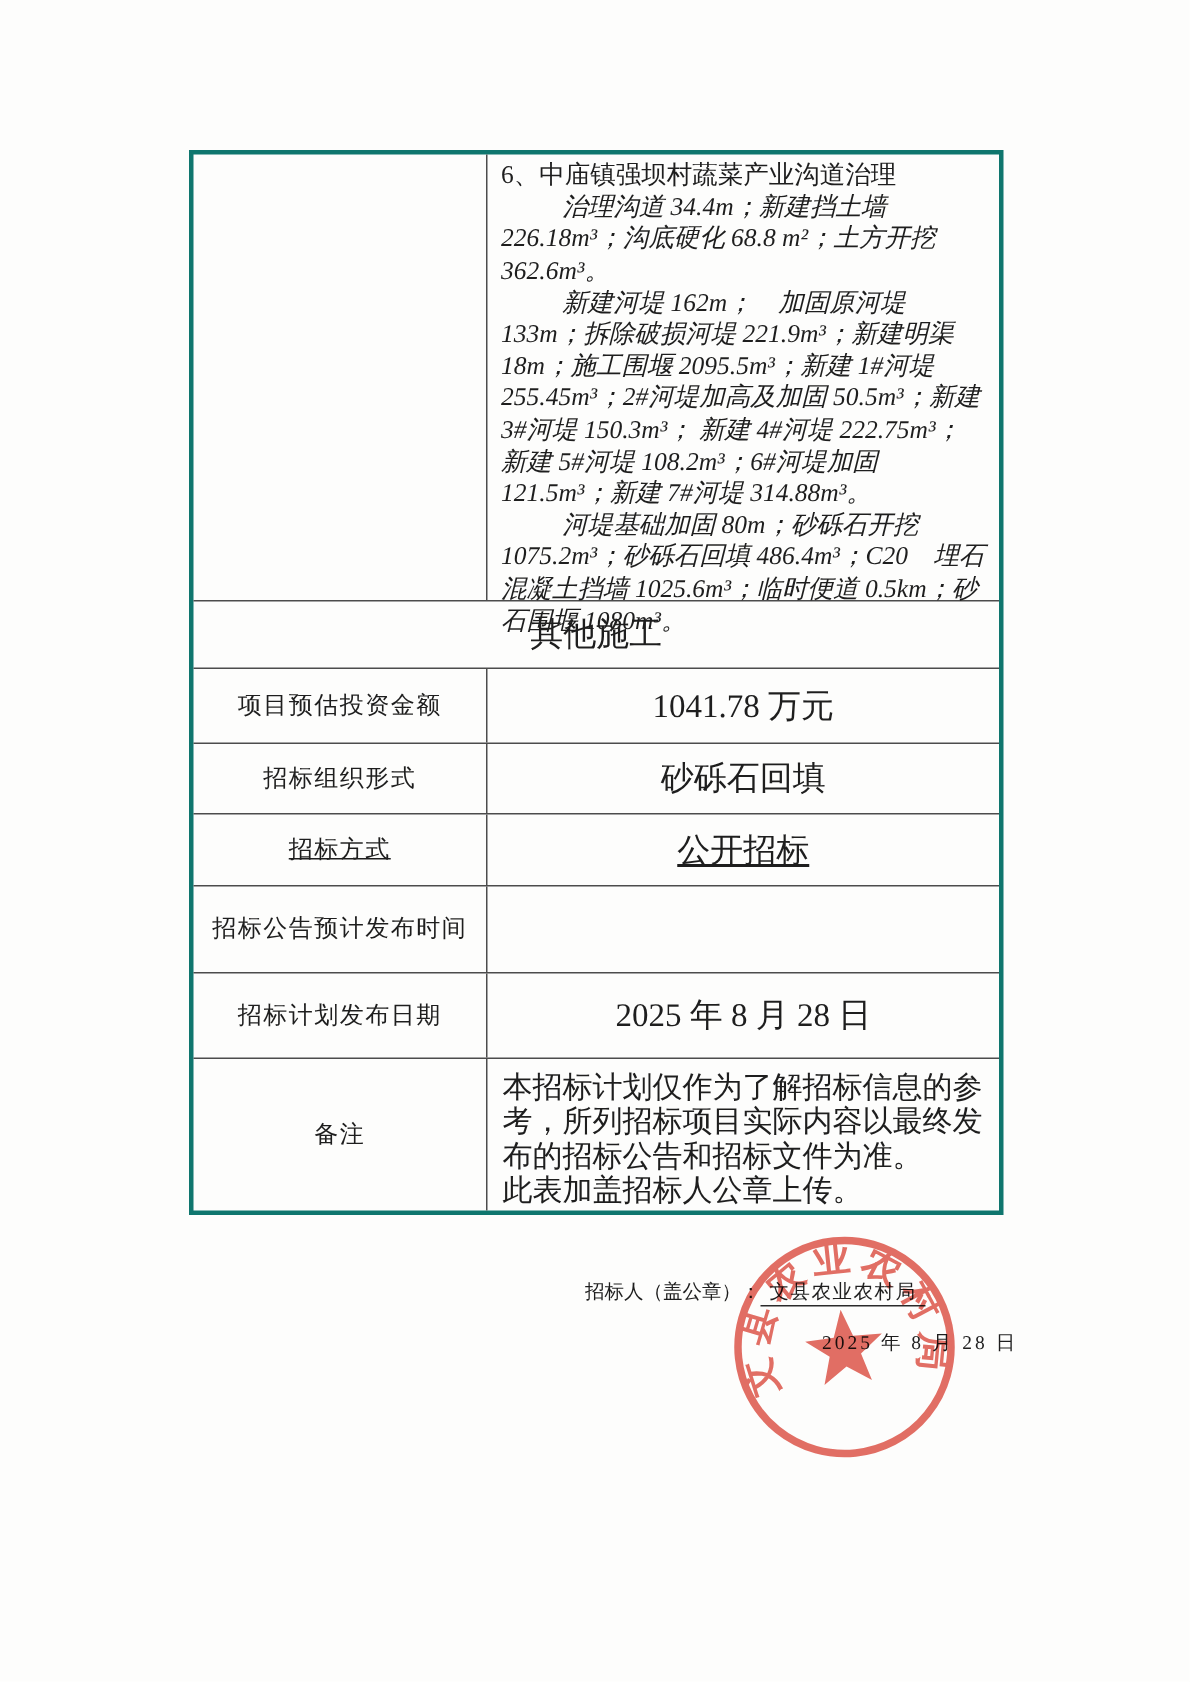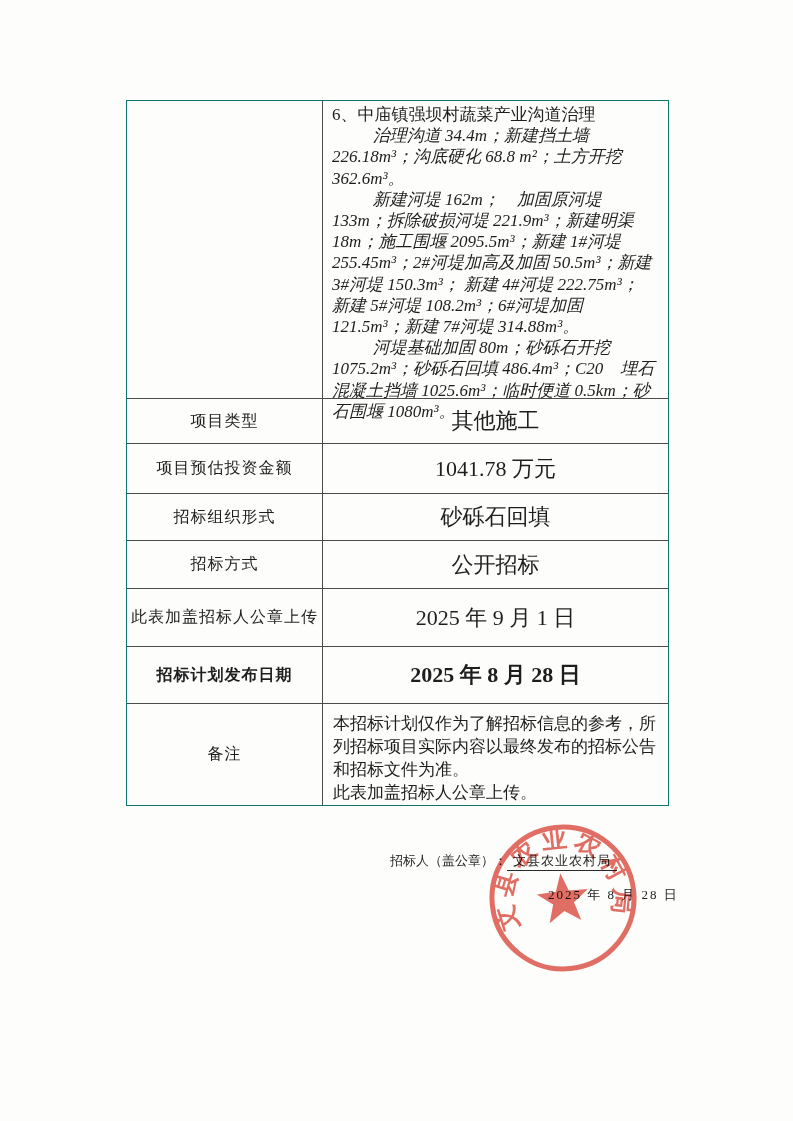--- a/index.html
+++ b/index.html
@@ -10,21 +10,21 @@
     color:#1e1e1e;
     position:relative;
     overflow:hidden;
   }
   .page{position:absolute;inset:0;}
   
   .bid-table{
     position:absolute;
     left:126px;top:100px;
     width:543px;
-    border:1px solid #0f766e;
+    border:3px solid #0f766e;
     box-sizing:border-box;
     background:transparent;
   }
   .trow{
     display:flex;
     border-bottom:1px solid #4c4c4c;
     box-sizing:border-box;
   }
   .trow:last-child{border-bottom:none;}
   .lcell{
@@ -40,38 +40,38 @@
     flex:1 1 auto;
     box-sizing:border-box;
     display:flex;align-items:center;justify-content:center;
     font-size:22px;
     text-align:right;
   }
   .r-content{height:298px;}
   .r-type{height:45px;}
   .r-invest{height:50px;}
   .r-org{height:47px;}
-  .r-method{height:48px;}
+  .r-method{height:48px;text-decoration:underline;}
   .r-announce{height:58px;}
-  .r-publish{height:57px;font-weight:bold;}
+  .r-publish{height:57px;}
   .r-remark{height:101px;}
   .content-cell{
     display:block;
     text-align:left;
     padding:3px 9px 3px 9px;
     font-size:17px;
     line-height:21.2px;
   }
   .content-cell p{margin:0;}
   .item-detail{text-indent:2.4em;font-style:italic;}
   .remark-cell{
     display:block;
     text-align:left;
     padding:8px 10px;
-    font-size:17px;
+    font-size:20px;
     line-height:23px;
     white-space:pre-line;
   }
   
   .footer{
     position:absolute;
     left:368px;top:852px;
     width:310px;
     font-size:13px;
     margin-left:22px;
@@ -108,42 +108,40 @@
       <div class="lcell"></div>
       <div class="vcell content-cell">
         <p class="item-title"><span>6、</span><span>中庙镇强坝村蔬菜产业沟道治理</span></p>
         <p class="item-detail">治理沟道 34.4m；新建挡土墙 226.18m³；沟底硬化 68.8 m²；土方开挖 362.6m³。</p>
         <p class="item-detail">新建河堤 162m；　加固原河堤 133m；拆除破损河堤 221.9m³；新建明渠 18m；施工围堰 2095.5m³；新建 1#河堤 255.45m³；2#河堤加高及加固 50.5m³；新建 3#河堤 150.3m³； 新建 4#河堤 222.75m³； 新建 5#河堤 108.2m³；6#河堤加固 121.5m³；新建 7#河堤 314.88m³。</p>
         <p class="item-detail">河堤基础加固 80m；砂砾石开挖 1075.2m³；砂砾石回填 486.4m³；C20　埋石混凝土挡墙 1025.6m³；临时便道 0.5km；砂石围堰 1080m³。</p>
       </div>
     </div>
 
     <div class="trow r-type">
-      <div class="lcell">项目类型</div>
       <div class="vcell">其他施工</div>
     </div>
 
     <div class="trow r-invest">
       <div class="lcell">项目预估投资金额</div>
       <div class="vcell">1041.78 万元</div>
     </div>
 
     <div class="trow r-org">
       <div class="lcell">招标组织形式</div>
       <div class="vcell">砂砾石回填</div>
     </div>
 
     <div class="trow r-method">
       <div class="lcell">招标方式</div>
       <div class="vcell">公开招标</div>
     </div>
 
     <div class="trow r-announce">
-      <div class="lcell">此表加盖招标人公章上传</div>
-      <div class="vcell">2025 年 9 月 1 日</div>
+      <div class="lcell">招标公告预计发布时间</div>
     </div>
 
     <div class="trow r-publish">
       <div class="lcell">招标计划发布日期</div>
       <div class="vcell">2025 年 8 月 28 日</div>
     </div>
 
     <div class="trow r-remark">
       <div class="lcell">备注</div>
       <div class="vcell remark-cell">本招标计划仅作为了解招标信息的参考，所列招标项目实际内容以最终发布的招标公告和招标文件为准。

